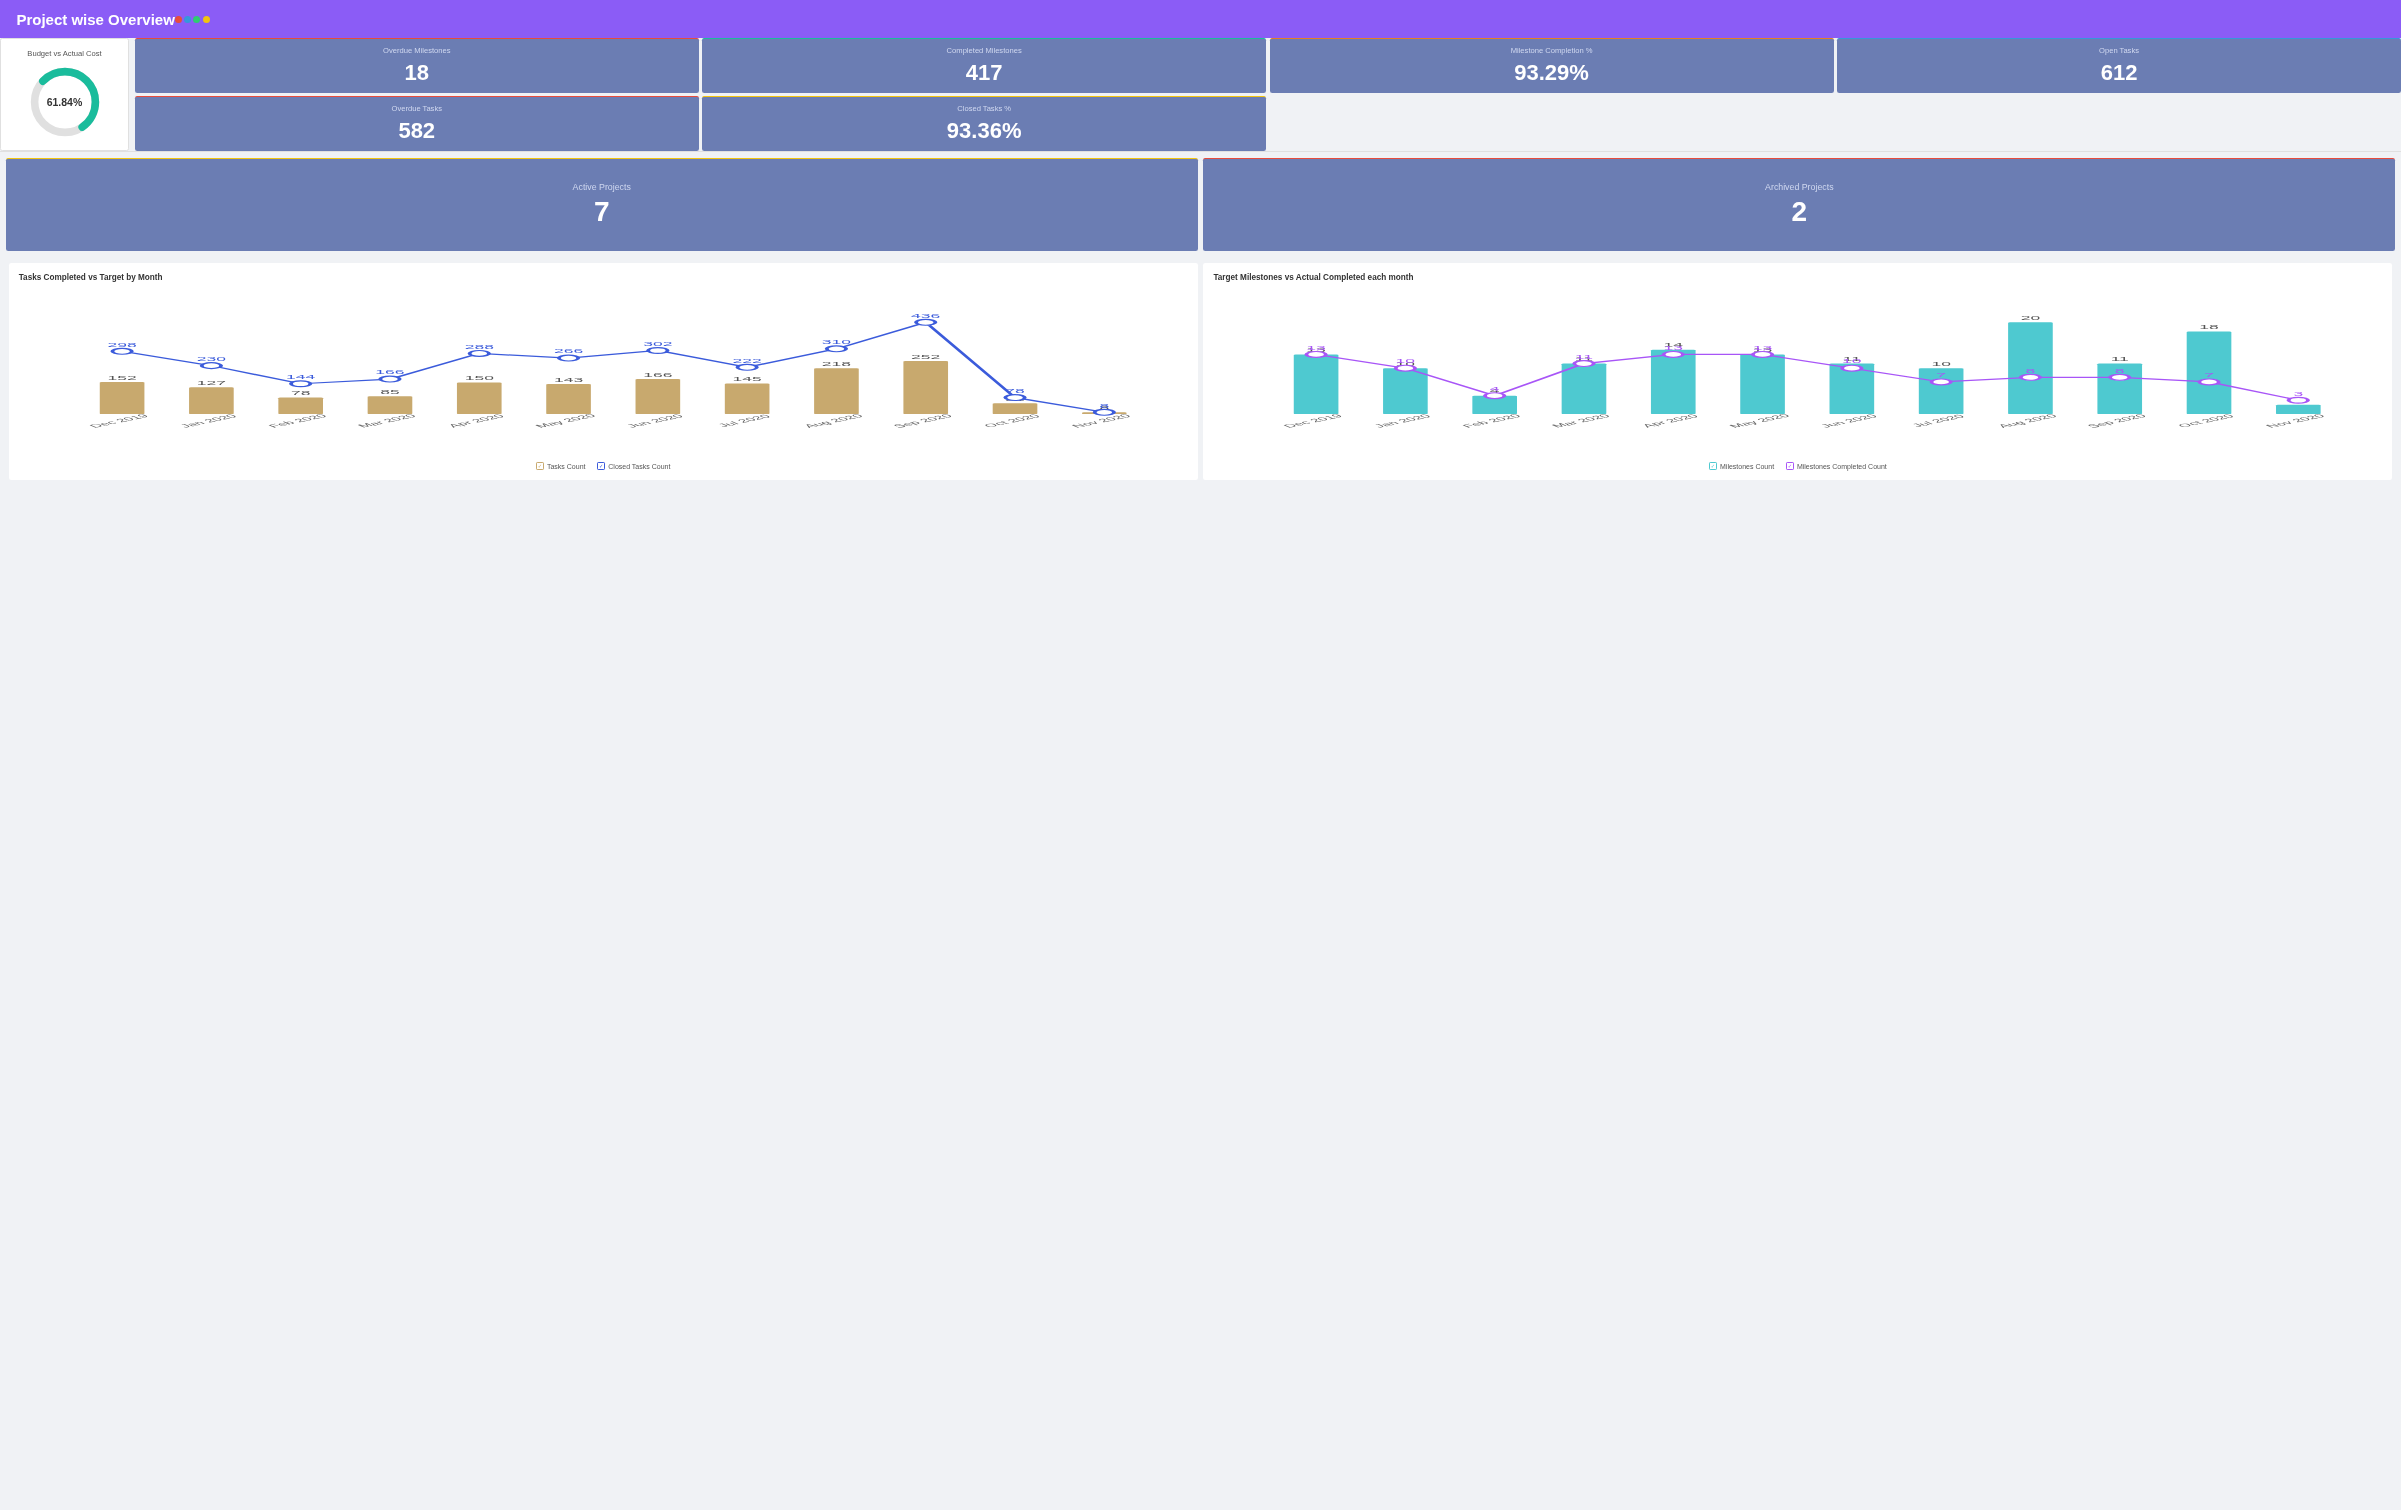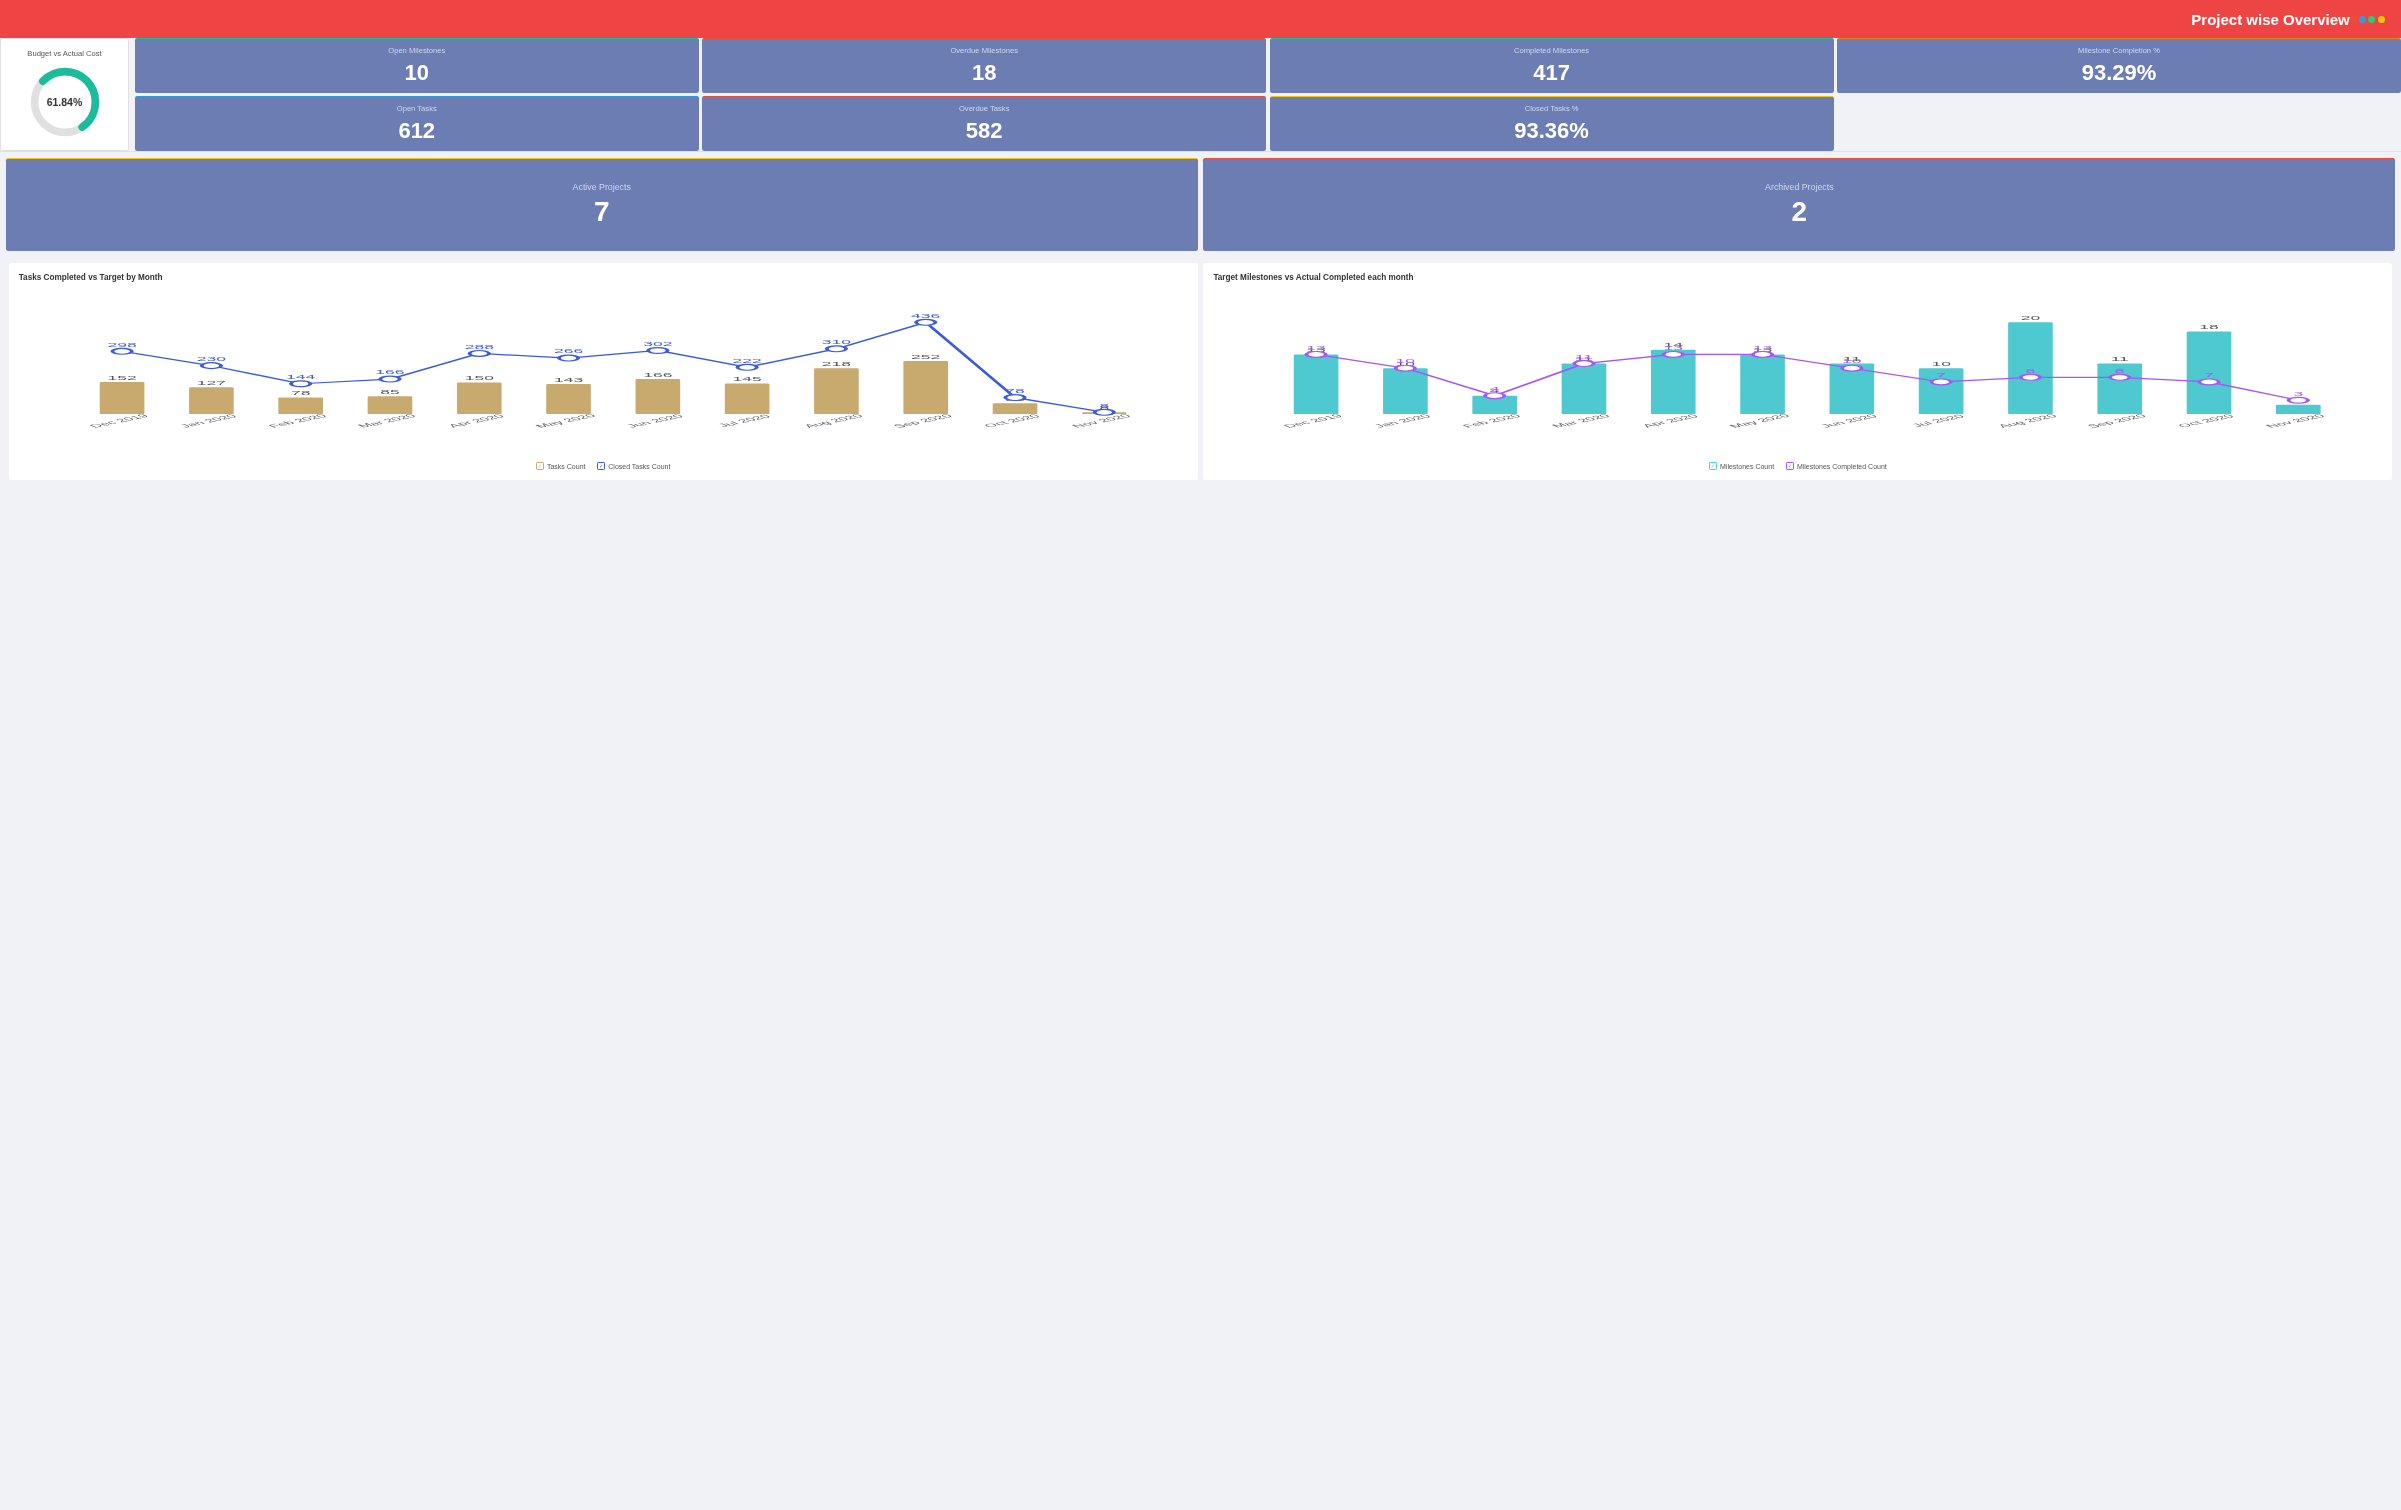--- a/index.html
+++ b/index.html
@@ -1,24 +1,24 @@
 <!DOCTYPE html>
 <html style="font-size:9.3px"><head>
   <meta charset="utf-8">
   <style>
     * { box-sizing: border-box; margin: 0; padding: 0; }
     body { font-family: 'Segoe UI', Arial, sans-serif; background: #f0f2f5; min-height: 100vh; }
 
     .header {
-      background: #ef4444;
+      background: #8b5cf6;
       color: white;
       padding: 10.5px 16.4px;
       display: flex;
       align-items: center;
-      justify-content: flex-end;
+      justify-content: flex-start;
     }
     .header-title { font-size: 15px; font-weight: 700; }
     .header-icon { display: flex; gap: 2.3px; }
     .header-icon span { display: inline-block; width: 5.8px; height: 5.8px; border-radius: 50%; }
 
     .top-section {
       display: flex;
       background: #f0f2f5;
       border-bottom: 1.8px solid #e0e0e0;
       padding: 0;
@@ -189,24 +189,20 @@
     <div class="donut-container">
       <svg viewBox="0 0 120 120" width="76" height="76">
         <circle cx="60" cy="60" r="48" fill="none" stroke="#e0e0e0" stroke-width="12"></circle>
         <circle cx="60" cy="60" r="48" fill="none" stroke="#1abc9c" stroke-width="12" stroke-dasharray="161.8 140.2" stroke-dashoffset="40" stroke-linecap="round" transform="rotate(-90 60 60)"></circle>
       </svg>
       <div class="donut-center-text">61.84%</div>
     </div>
   </div>
 
   <div class="metrics-grid" id="metrics-grid">
-      <div class="metric-card border-green">
-    <div class="metric-label">Open Milestones</div>
-    <div class="metric-value">10</div>
-  </div>
       <div class="metric-card border-red">
     <div class="metric-label">Overdue Milestones</div>
     <div class="metric-value">18</div>
   </div>
       <div class="metric-card border-teal">
     <div class="metric-label">Completed Milestones</div>
     <div class="metric-value">417</div>
   </div>
       <div class="metric-card border-orange">
     <div class="metric-label">Milestone Completion %</div>

